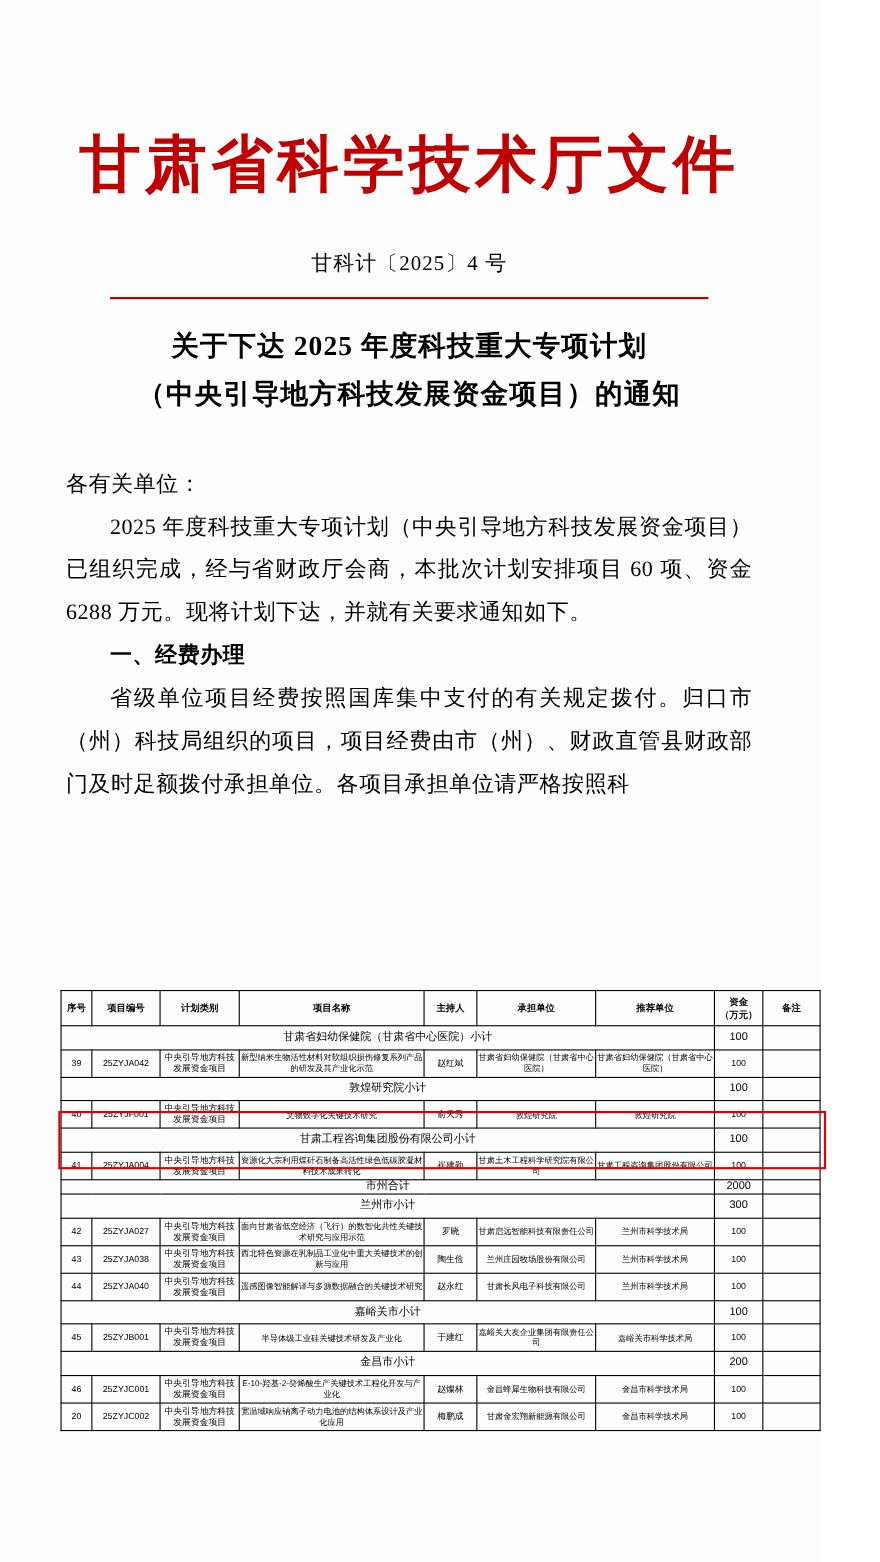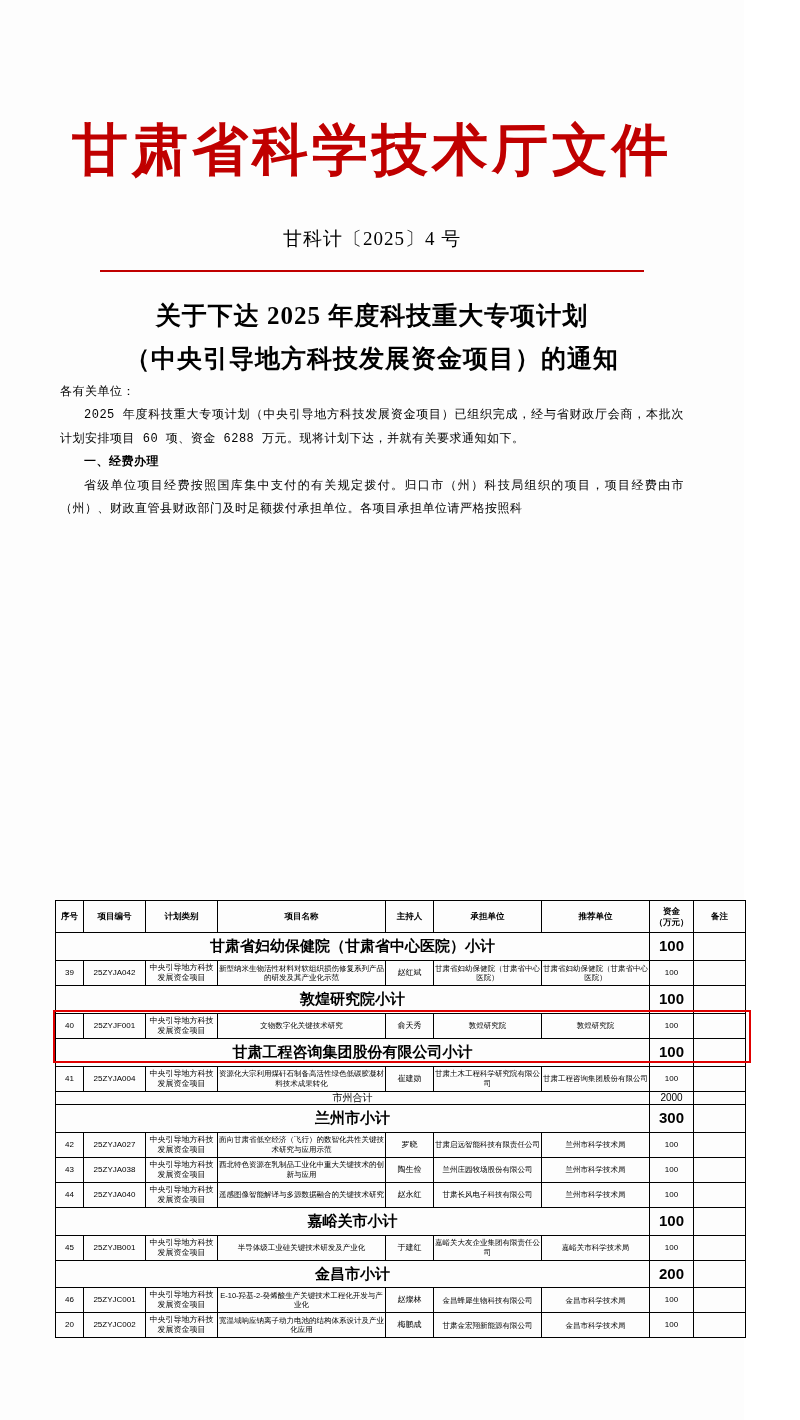--- a/index.html
+++ b/index.html
@@ -58,25 +58,25 @@
     font-weight: bold;
     font-size: 25px;
     line-height: 1.75;
     margin-top: 22px;
     letter-spacing: 1px;
   }
   .doc-title div { white-space: nowrap; }
 
   
   .body-text {
-    font-size: 12px;
+    margin-top: 40px;
+    font-size: 20px;
     line-height: 1.95;
     letter-spacing: 0.5px;
     text-align: justify;
-    font-family: Liberation Mono, monospace;
   }
   .body-text p { margin: 0; }
   .indent2 { text-indent: 2em; }
   .section-head {
     font-weight: bold;
     text-indent: 2em;
     margin-top: 2px;
   }
 
   
@@ -103,22 +103,22 @@
   }
   table.plan th {
     font-weight: bold;
     font-size: 8.5px;
     padding: 5px 1px;
   }
   td.name-cell, td.unit-cell, td.rec-cell {
     font-size: 7.5px;
   }
   tr.subtotal td {
-    font-weight: bold;
-    font-size: 15px;
+    font-weight: normal;
+    font-size: 10px;
     padding: 4px 1px;
   }
   tr.total td {
     font-weight: normal;
     font-size: 10px;
     padding: 0 1px;
   }
   .hl-row td {
     position: relative;
   }

